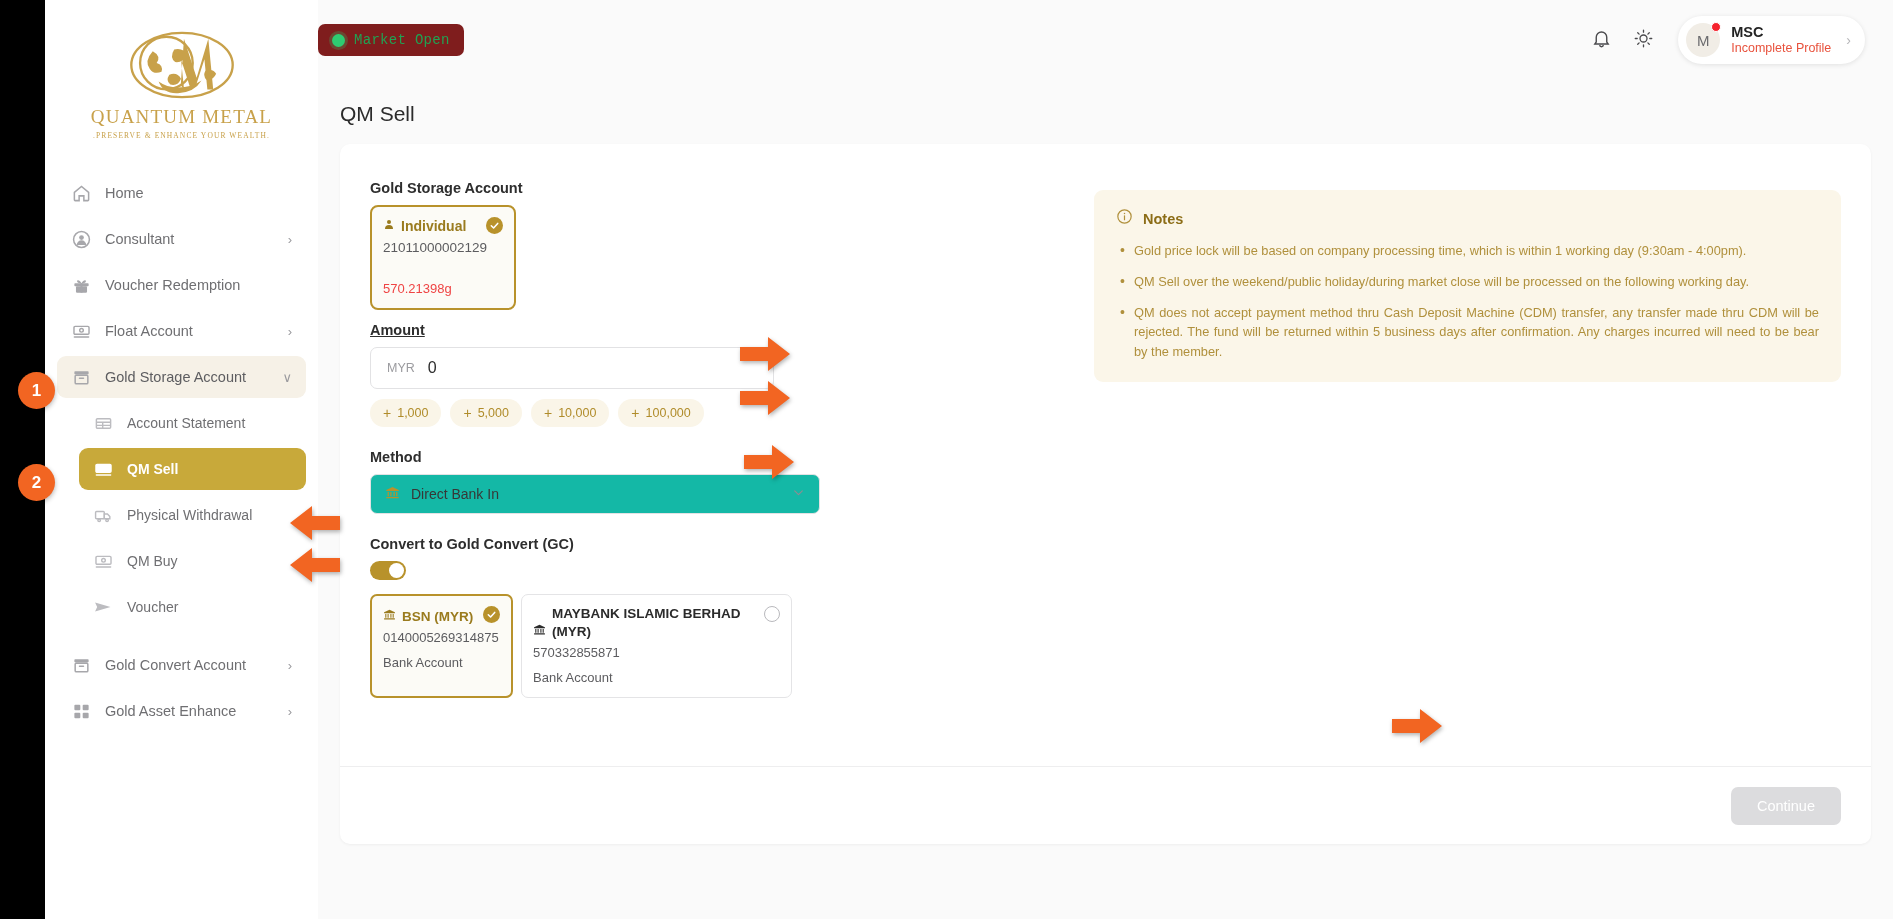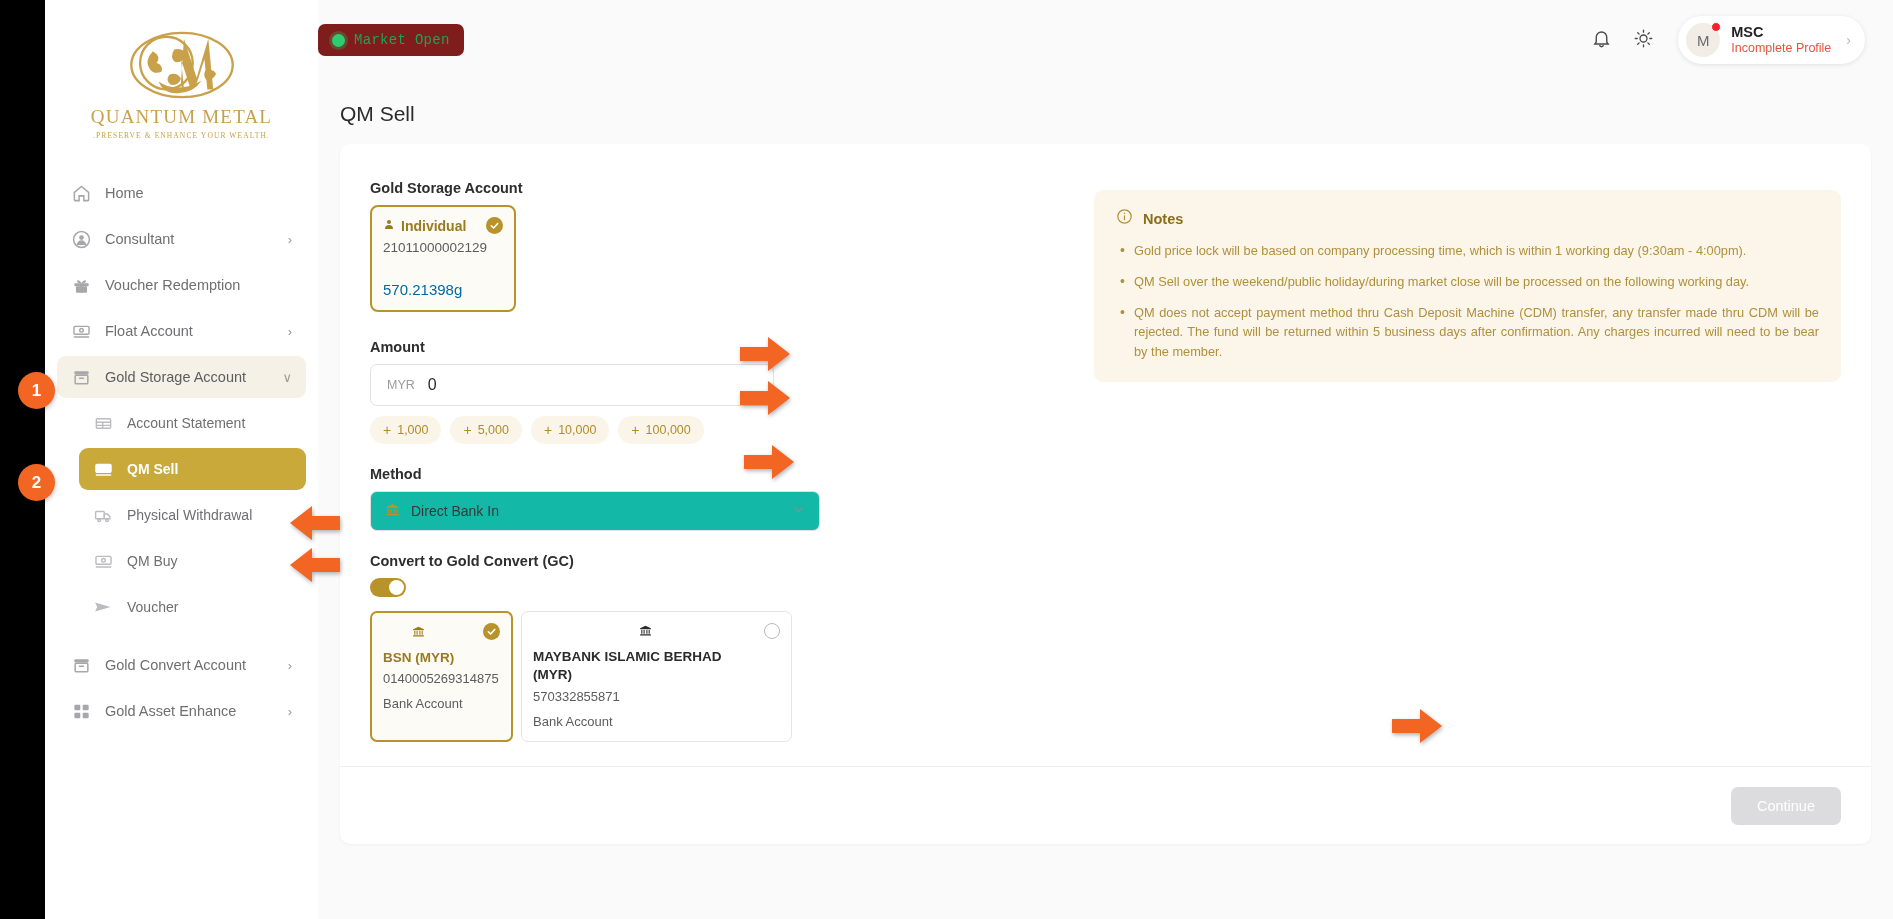--- a/index.html
+++ b/index.html
@@ -99,21 +99,21 @@
     width:146px; border:2px solid #B8922B; border-radius:8px;
     background:#FCFBF6; padding:10px 11px 12px;
   }
   .acct-head { display:flex; align-items:center; justify-content:space-between; margin-bottom:6px; }
   .acct-head .t { display:flex; align-items:center; gap:6px; font-size:14px; font-weight:700; color:#9A7B1E; }
   .check-badge {
     width:17px; height:17px; border-radius:50%; background:#B8922B;
     display:flex; align-items:center; justify-content:center;
   }
   .acct-num { font-size:13.5px; color:#5c5c5f; margin-bottom:9px; }
-  .acct-wt { font-size:15px; color:#0369a1;margin-top:26px; }
+  .acct-wt { font-size:13px; color:#ef4444;margin-top:26px; }
 
   .amount-box {
     width:404px; height:42px; border:1px solid #e2e2e4; border-radius:7px;
     background:#fff; display:flex; align-items:center; padding:0 16px; gap:13px;
   }
   .amount-cur { font-size:12.5px; color:#9b9b9f; }
   .amount-val { font-size:16px; color:#2c2c2c; }
 
   .quick-row { display:flex; gap:9px; margin-top:10px; }
   .quick-btn {
@@ -141,21 +141,21 @@
   }
 
   .bank-row { display:flex; gap:8px; margin-top:14px; }
   .bank-card {
     width:143px; border:1px solid #e4e4e6; border-radius:7px;
     background:#fff; padding:10px 11px 12px;
   }
   .bank-card.selected { border:2px solid #B8922B; background:#FCFBF6; }
   .bank-card.wide { width:271px; }
   .bank-head { display:flex; align-items:flex-start; justify-content:space-between; gap:6px; }
-  .bank-name { font-size:13.5px; font-weight:700; color:#9A7B1E; display:flex; align-items:center; gap:6px; line-height:1.35;flex-direction:column; }
+  .bank-name { font-size:13.5px; font-weight:700; color:#9A7B1E; display:flex; align-items:flex-end; gap:6px; line-height:1.35; }
   .bank-card:not(.selected) .bank-name { color:#2b2b2b; }
   .radio-empty { width:16px; height:16px; border-radius:50%; border:1.5px solid #b9b9bd; flex:0 0 16px; margin-top:1px; }
   .bank-num { font-size:13px; color:#5c5c5f; margin-top:4px; }
   .bank-type { font-size:13px; color:#5c5c5f; margin-top:10px; }
 
   .notes {
     background:#FBF6E9; border-radius:9px; padding:18px 22px 20px;
   }
   .notes-head { display:flex; align-items:center; gap:10px; margin-bottom:12px; }
   .notes-title { font-size:14.5px; font-weight:700; color:#8C6D17; }
@@ -416,21 +416,21 @@
             <span class="check-badge">
               <svg width="11" height="11" viewBox="0 0 24 24" fill="none" stroke="#fff" stroke-width="3.4" stroke-linecap="round" stroke-linejoin="round">
                 <path d="M5 12.5 10 17.5 19 7.5"></path>
               </svg>
             </span>
           </div>
           <div class="acct-num">21011000002129</div>
           <div class="acct-wt">570.21398g</div>
         </div>
 
-        <div class="field-label" style="margin-top:27px;">Amount</div>
+        <div class="field-label" style="margin-top:12px;text-decoration:underline;">Amount</div>
         <div class="amount-box">
           <span class="amount-cur">MYR</span>
           <span class="amount-val">0</span>
         </div>
 
         <div class="quick-row">
           <button class="quick-btn">
             <span class="plus">+</span>
             <span>1,000</span>
           </button>

